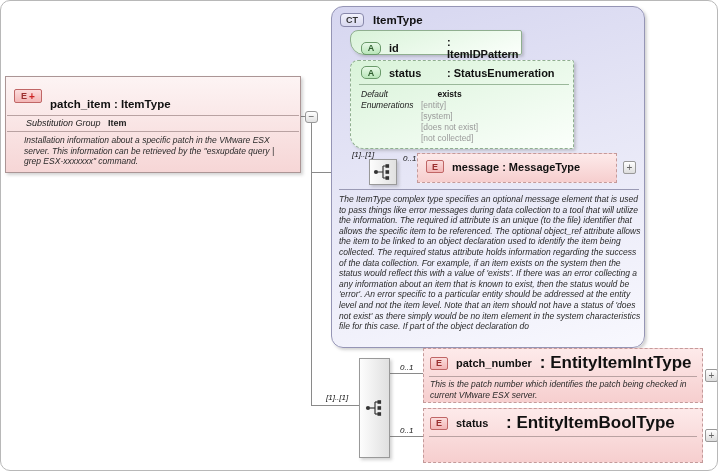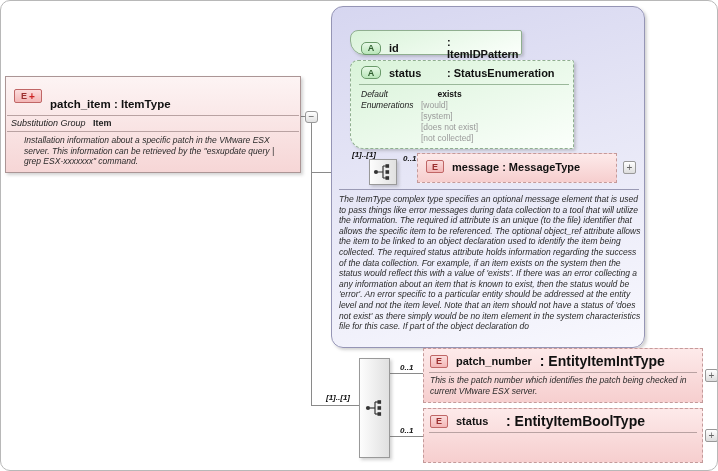--- a/index.html
+++ b/index.html
@@ -33,21 +33,21 @@
              color:#555; font-size:10px; line-height:10px; text-align:center; cursor:pointer; }
 
   
   .shadow { box-shadow:2px 2px 3px rgba(80,80,80,.25); }
 
   .patch-item-box { position:absolute; left:4px; top:75px; width:296px;
       border:1px solid #ab9595; background:linear-gradient(180deg,#fdf4f4,#f6d6d6); }
   .pi-header { display:flex; align-items:center; gap:8px; padding:5px 8px; }
   .pi-title { font-weight:bold; font-size:11.5px; color:#111;margin-top:16px; }
   .sep { border-top:1px solid #b9a2a2; margin:0 1px; }
-  .pi-row { display:flex; padding:2px 5px 3px; font-size:9px; }
+  .pi-row { display:flex; padding:2px 20px 3px; font-size:9px; }
   .pi-row .lbl { font-style:italic; color:#222; width:82px; }
   .pi-row .val { font-weight:bold; color:#222; }
   .desc { font-style:italic; font-size:8.5px; line-height:10.5px; color:#2a2a2a;
           padding:3px 8px 5px;margin-left:10px; }
 
   .itemtype-box { position:absolute; left:330px; top:5px; width:314px; height:342px;
       border:1px solid #9595b5; border-radius:12px;
       background:linear-gradient(165deg,#d6d6f0 0%,#e6e6f6 45%,#f8f8fe 100%); }
   .it-header { display:flex; align-items:center; gap:9px; padding:6px 8px 4px; }
   .it-title { font-weight:bold; font-size:11.5px; color:#111; }
@@ -63,27 +63,27 @@
   .attr-detail { display:flex; padding:1px 8px 4px 10px; }
   .attr-detail .dl { width:60px; font-style:italic; font-size:8.5px; line-height:11px; color:#222; }
   .attr-detail .dv { font-size:8.5px; line-height:11px; }
   .dv .dflt { font-weight:bold; color:#111;text-align:center; }
   .dv .enum { color:#9a9a9a; }
 
   .seq-box { position:absolute; border:1px solid #999;
       background:linear-gradient(90deg,#fdfdfd,#e0e0e0);
       display:flex; align-items:center; justify-content:center; }
 
-  .card-label { position:absolute; font-size:8px; font-style:italic; font-weight:bold; color:#111; }
+  .card-label { position:absolute; font-size:8px; font-style:italic; font-weight:normal; color:#111; }
 
   .elem-box { position:absolute; border:1px dashed #c49a9a;
       background:linear-gradient(180deg,#fdeaea,#f6cece); }
   .elem-header { display:flex; align-items:center; gap:8px; padding:4px 6px 3px; }
   .elem-name { font-weight:bold; font-size:11px; color:#111; min-width:42px; }
-  .elem-type { font-weight:bold; font-size:14px; color:#111; }
+  .elem-type { font-weight:bold; font-size:17px; color:#111; }
   .elem-sep { border-top:1px solid #b9a2a2; margin:0 5px; }
   .elem-desc { font-style:italic; font-size:8.5px; line-height:10.5px; color:#2a2a2a;
       padding:2px 6px 4px; }
   .msg-box { padding:0; }
   .msg-box .elem-header { padding:6px 8px; }
   .msg-box .elem-name { min-width:0; }
 
   .it-sep { position:absolute; left:7px; top:182px; width:300px; border-top:1px solid #9a9ab5; }
   .big-desc { position:absolute; left:7px; top:187px; width:302px;
       font-style:italic; font-size:8.5px; line-height:10.6px; color:#2a2a2a; }
@@ -116,20 +116,24 @@
     <div class="sep"></div>
     <div class="pi-row">
       <span class="lbl">Substitution Group</span>
       <span class="val">Item</span>
     </div>
     <div class="sep"></div>
     <div class="desc">Installation information about a specific patch in the VMware ESX server. This information can be retrieved by the "esxupdate query | grep ESX-xxxxxxx" command.</div>
   </div>
 
   <div class="itemtype-box shadow">
+    <div class="it-header">
+      <span class="chip ct-chip">CT</span>
+      <span class="it-title">ItemType</span>
+    </div>
 
     <div class="attr-box attr-solid shadow" style="left:18px; top:23px; width:172px; height:25px;">
       <div class="attr-header">
         <span class="chip a-chip">A</span>
         <span class="attr-name">id</span>
         <span class="attr-type">: ItemIDPattern</span>
       </div>
     </div>
 
     <div class="attr-box attr-dashed shadow" style="left:18px; top:53px; width:224px; height:89px;">
@@ -139,21 +143,21 @@
         <span class="attr-type">: StatusEnumeration</span>
       </div>
       <div class="attr-sep"></div>
       <div class="attr-detail">
         <div class="dl">
           <div>Default</div>
           <div>Enumerations</div>
         </div>
         <div class="dv">
           <div class="dflt">exists</div>
-          <div class="enum">[would]</div>
+          <div class="enum">[entity]</div>
           <div class="enum">[system]</div>
           <div class="enum">[does not exist]</div>
           <div class="enum">[not collected]</div>
         </div>
       </div>
     </div>
 
     <div class="card-label" style="left:20px; top:143px;">[1]..[1]</div>
     <div class="seq-box shadow" style="left:37px; top:152px; width:28px; height:26px;">
       <svg width="22" height="18" viewBox="0 0 22 18">

